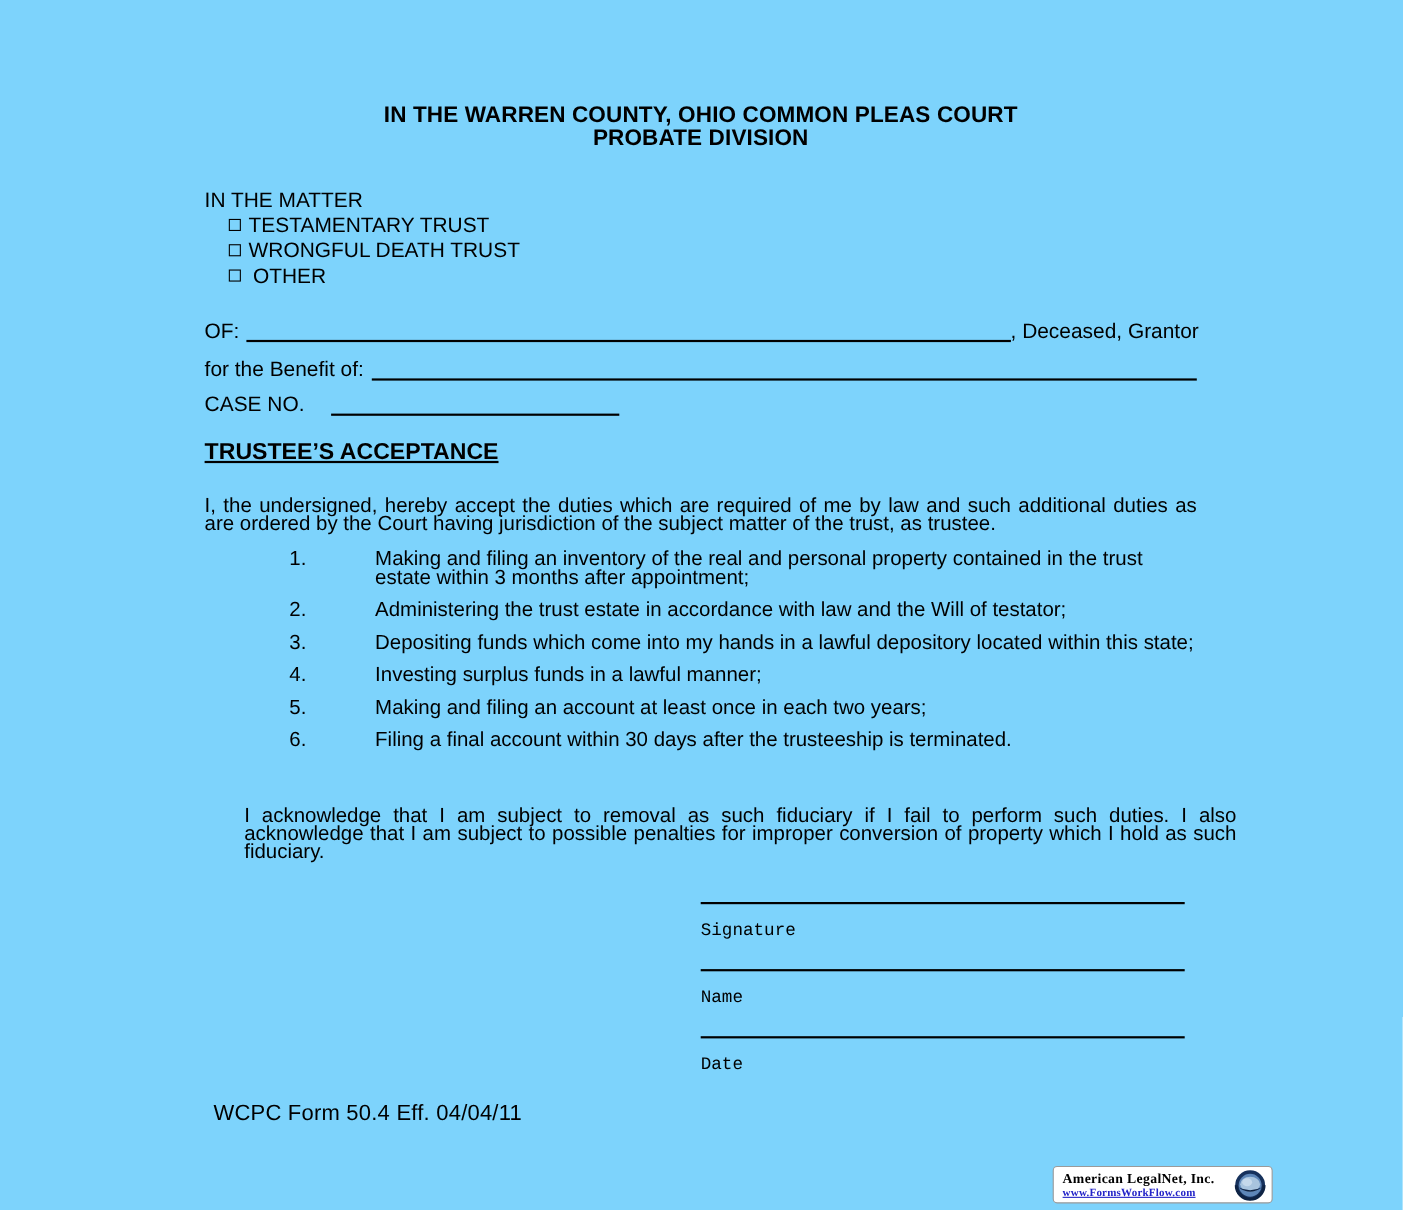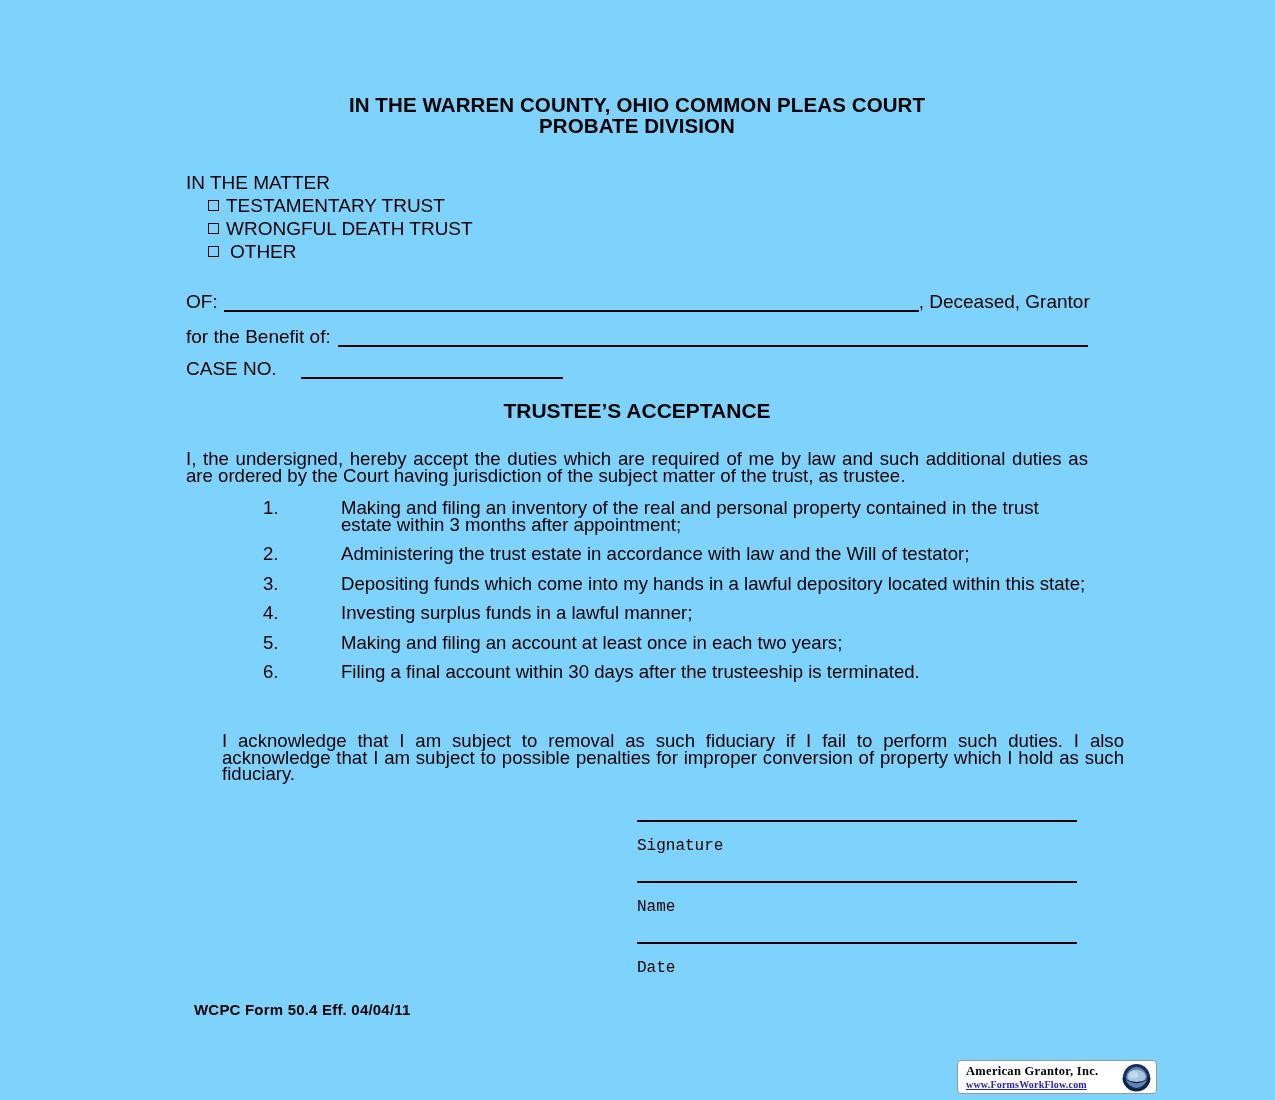--- a/index.html
+++ b/index.html
@@ -94,23 +94,24 @@
   .rule-case { width: 262px; margin-left: 24px; }
 
   .tail-text { margin-left: 0px; }
 
   
   .section-title {
     position: absolute;
     left: 186px;
     top: 399px;
     width: 902px;
-    text-align: center;
+    text-align: left;
     font-weight: bold;
     font-size: 21px;
+    text-decoration: underline;
   }
 
   
   .para {
     position: absolute;
     font-size: 18.6px;
     line-height: 16.5px;
     text-align: justify;
     text-justify: inter-word;
   }
@@ -164,22 +165,22 @@
     line-height: 22px;
     padding-top: 13px;
     font-family: Liberation Mono, monospace;
   }
 
   
   .form-footer {
     position: absolute;
     left: 194px;
     top: 1001px;
-    font-size: 15px;
-    font-weight: bold;
+    font-size: 20px;
+    font-weight: normal;
     letter-spacing: 0.2px;
   }
 
   
   .vendor-badge {
     position: absolute;
     left: 957px;
     top: 1060px;
     width: 200px;
     height: 34px;
@@ -300,21 +301,21 @@
     <div class="sig-group">
       <div class="sig-rule"></div>
       <div class="sig-label">Date</div>
     </div>
   </div>
 
   <div class="form-footer">WCPC Form 50.4   Eff. 04/04/11</div>
 
   <div class="vendor-badge">
     <div class="vendor-text">
-      <span class="vendor-name">American Grantor, Inc.</span>
+      <span class="vendor-name">American LegalNet, Inc.</span>
       <span class="vendor-url">www.FormsWorkFlow.com</span>
     </div>
     <svg class="vendor-globe" viewBox="0 0 32 32">
       <circle cx="16" cy="16" r="15" fill="#16315c"></circle>
       <circle cx="16" cy="16" r="11.5" fill="#5d86b8"></circle>
       <ellipse cx="16" cy="15" rx="10" ry="7.5" fill="#a8c4de"></ellipse>
       <path d="M4 18 Q16 27 28 18 Q16 24 4 18 Z" fill="#0e2344"></path>
       <path d="M2 16 a14 14 0 0 0 28 0" fill="none" stroke="#0e2344" stroke-width="3"></path>
       <ellipse cx="13" cy="13" rx="5" ry="4" fill="#cfe0ef" opacity="0.75"></ellipse>
     </svg>

